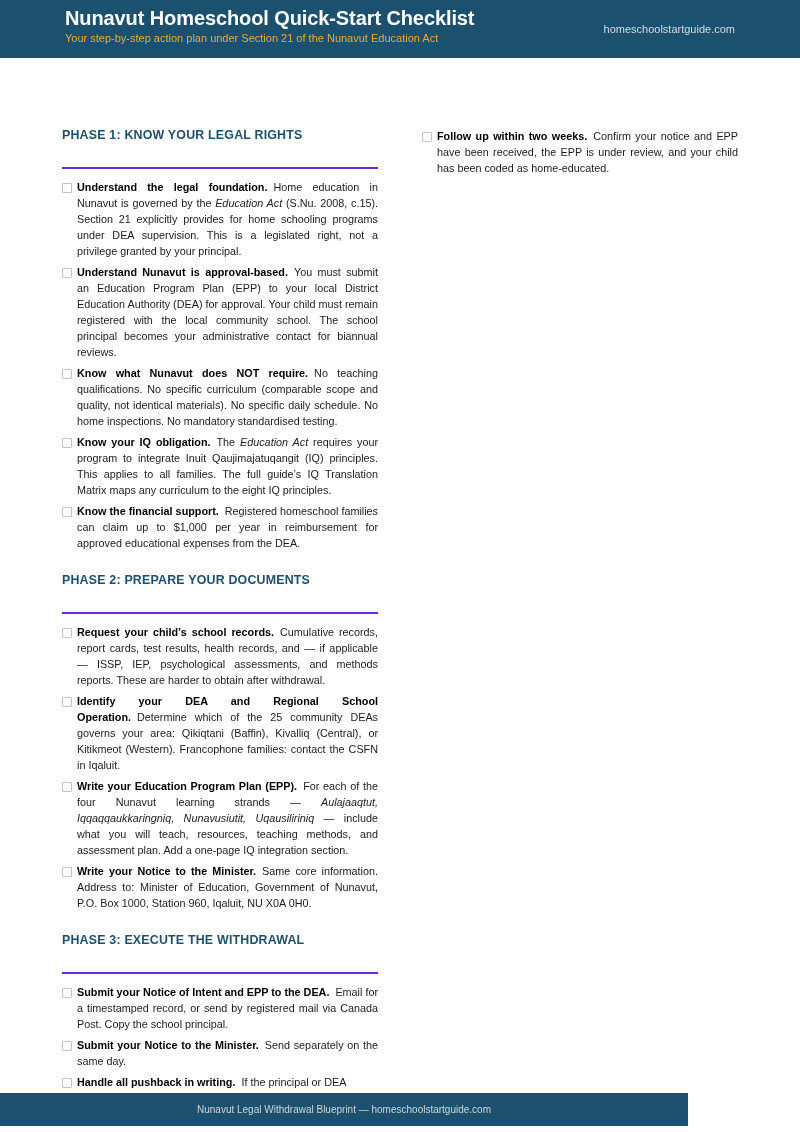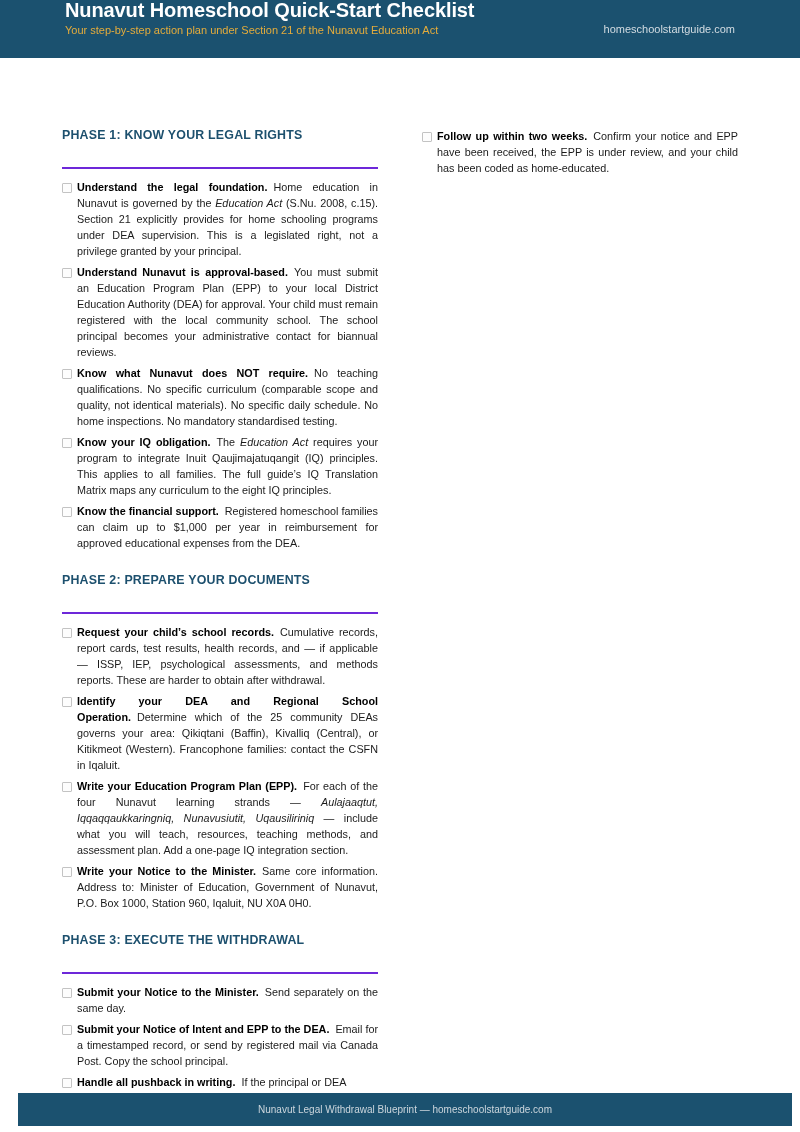--- a/index.html
+++ b/index.html
@@ -3,21 +3,21 @@
 <meta charset="utf-8">
 <style>
   html,body{margin:0;padding:0;background:#ffffff;}
   .page{position:relative;width:800px;height:1132px;background:#ffffff;overflow:hidden;
         font-family:"Liberation Sans",sans-serif;}
 
   
   .header{position:absolute;top:0;left:0;width:800px;height:58px;background:#1b516f;
           box-sizing:border-box;display:flex;justify-content:space-between;align-items:flex-end;
           padding:0 65px;}
-  .h-left{padding-bottom:21px;margin-top:31px;}
+  .h-left{padding-bottom:13px;margin-top:31px;}
   .h-title{color:#ffffff;font-size:20px;font-weight:700;line-height:22px;letter-spacing:-0.1px;}
   .h-sub{color:#e5ac3b;font-size:11px;line-height:13px;margin-top:3px;}
   .h-site{color:#d3dce2;font-size:11px;padding-bottom:23px;}
 
   
   .content{position:absolute;top:128px;left:62px;width:676px;}
   .col{position:absolute;top:0;width:316px;color:#1b1b1b;font-size:10.8px;line-height:16px;
        text-align:justify;}
   .col-left{left:0;}
   .col-right{left:360px;}
@@ -29,21 +29,21 @@
 
   .item{position:relative;padding-left:15px;margin-bottom:5px;}
   .item p{margin:0;}
   .cb{position:absolute;left:0;top:3.5px;width:8px;height:8px;border:1px solid #c3c3c3;
       border-radius:1px;background:#fdfdfd;}
   .ti{font-weight:700;color:#000000;margin-right:6px;}
   .bd i{font-style:italic;}
   .cont{margin:0 0 5px 0;padding-left:15px;}
 
   
-  .footer{position:absolute;left:18px;top:1093px;width:774px;height:33px;background:#1b516f;
+  .footer{position:absolute;left:0;top:1093px;width:688px;height:33px;background:#1b516f;
           display:flex;align-items:center;justify-content:center;}
   .f-text{color:#ccd6dd;font-size:10px;}
 </style>
 </head>
 <body>
 
 <div class="page">
 
   <div class="header">
     <div class="h-left">
@@ -104,26 +104,26 @@
 
       <div class="item">
         <span class="cb"></span>
         <p><span class="ti">Write your Notice to the Minister.</span><span class="bd"><span>Same core information. Address to: Minister of Education, Government of Nunavut, P.O. Box 1000, Station 960, Iqaluit, NU X0A 0H0.</span></span></p>
       </div>
 
       <div class="phase later">PHASE 3: EXECUTE THE WITHDRAWAL</div>
 
       <div class="item">
         <span class="cb"></span>
-        <p><span class="ti">Submit your Notice to the Minister.</span><span class="bd"><span>Send separately on the same day.</span></span></p>
+        <p><span class="ti">Submit your Notice of Intent and EPP to the DEA.</span><span class="bd"><span>Email for a timestamped record, or send by registered mail via Canada Post. Copy the school principal.</span></span></p>
       </div>
 
       <div class="item">
         <span class="cb"></span>
-        <p><span class="ti">Submit your Notice of Intent and EPP to the DEA.</span><span class="bd"><span>Email for a timestamped record, or send by registered mail via Canada Post. Copy the school principal.</span></span></p>
+        <p><span class="ti">Submit your Notice to the Minister.</span><span class="bd"><span>Send separately on the same day.</span></span></p>
       </div>
 
       <div class="item">
         <span class="cb"></span>
         <p><span class="ti">Handle all pushback in writing.</span><span class="bd"><span>If the principal or DEA</span></span></p>
       </div>
 
     </div>
 
     <div class="col col-right">

